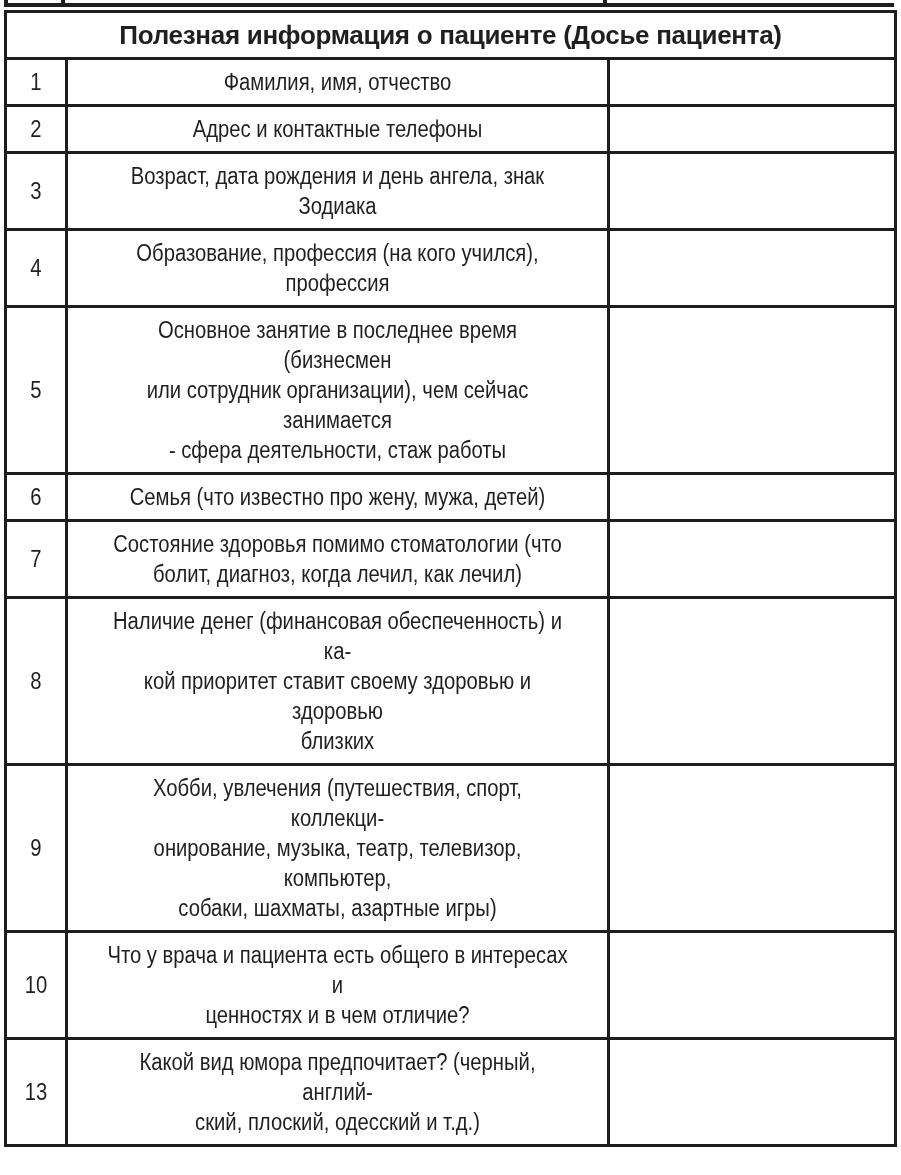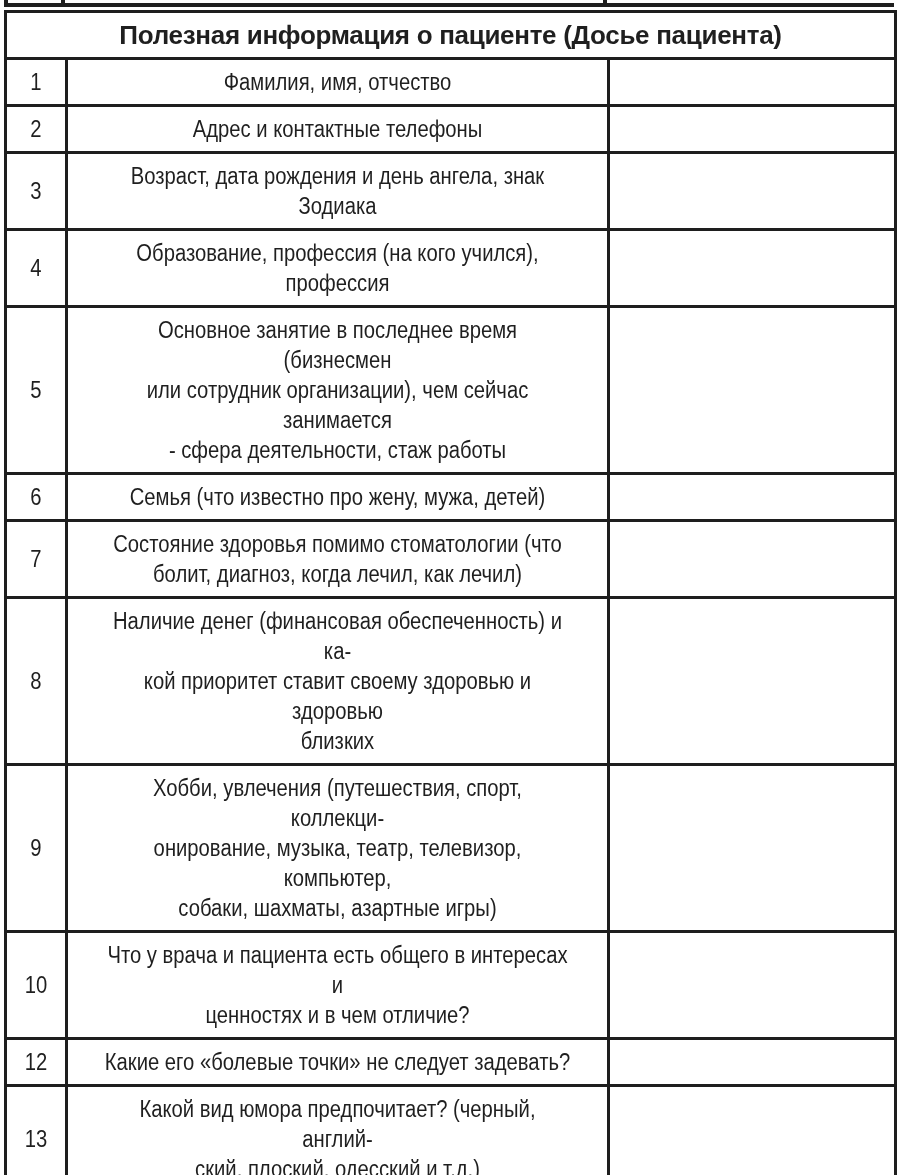--- a/index.html
+++ b/index.html
@@ -205,29 +205,20 @@
             <div class="n">10</div>
           </td>
         <td>
             <div class="q">Что у врача и пациента есть общего в интересах и
 ценностях и в чем отличие?</div>
           </td>
         <td></td>
       </tr>
 
 
-      <tr>
-        <td>
-            <div class="n">12</div>
-          </td>
-        <td>
-            <div class="q">Какие его «болевые точки» не следует задевать?</div>
-          </td>
-        <td></td>
-      </tr>
 
       <tr>
         <td>
             <div class="n">13</div>
           </td>
         <td>
             <div class="q">Какой вид юмора предпочитает? (черный, англий-
 ский, плоский, одесский и т.д.)</div>
           </td>
         <td></td>

